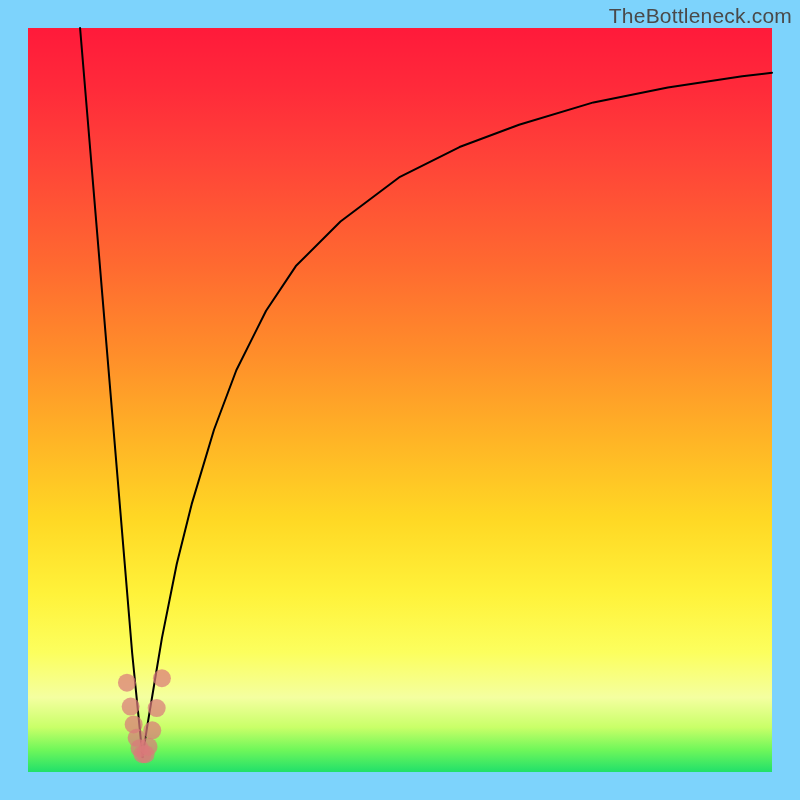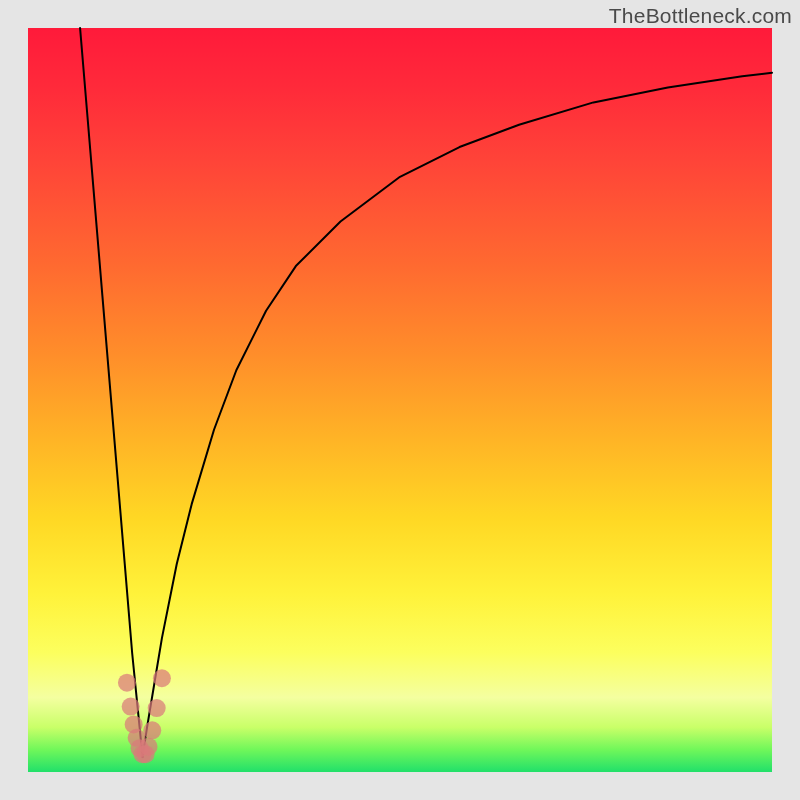--- a/index.html
+++ b/index.html
@@ -8,21 +8,21 @@
     width: 800px;
     height: 800px;
     overflow: hidden;
     background: #000;
     font-family: Arial, Helvetica, sans-serif;
   }
   .frame {
     position: relative;
     width: 800px;
     height: 800px;
-    background: #e5e5e5;
+    background: #7dd3fc;
   }
   .plot-area {
     position: absolute;
     left: 28px;
     top: 28px;
     width: 744px;
     height: 744px;
     
     background: linear-gradient(
       to bottom,

